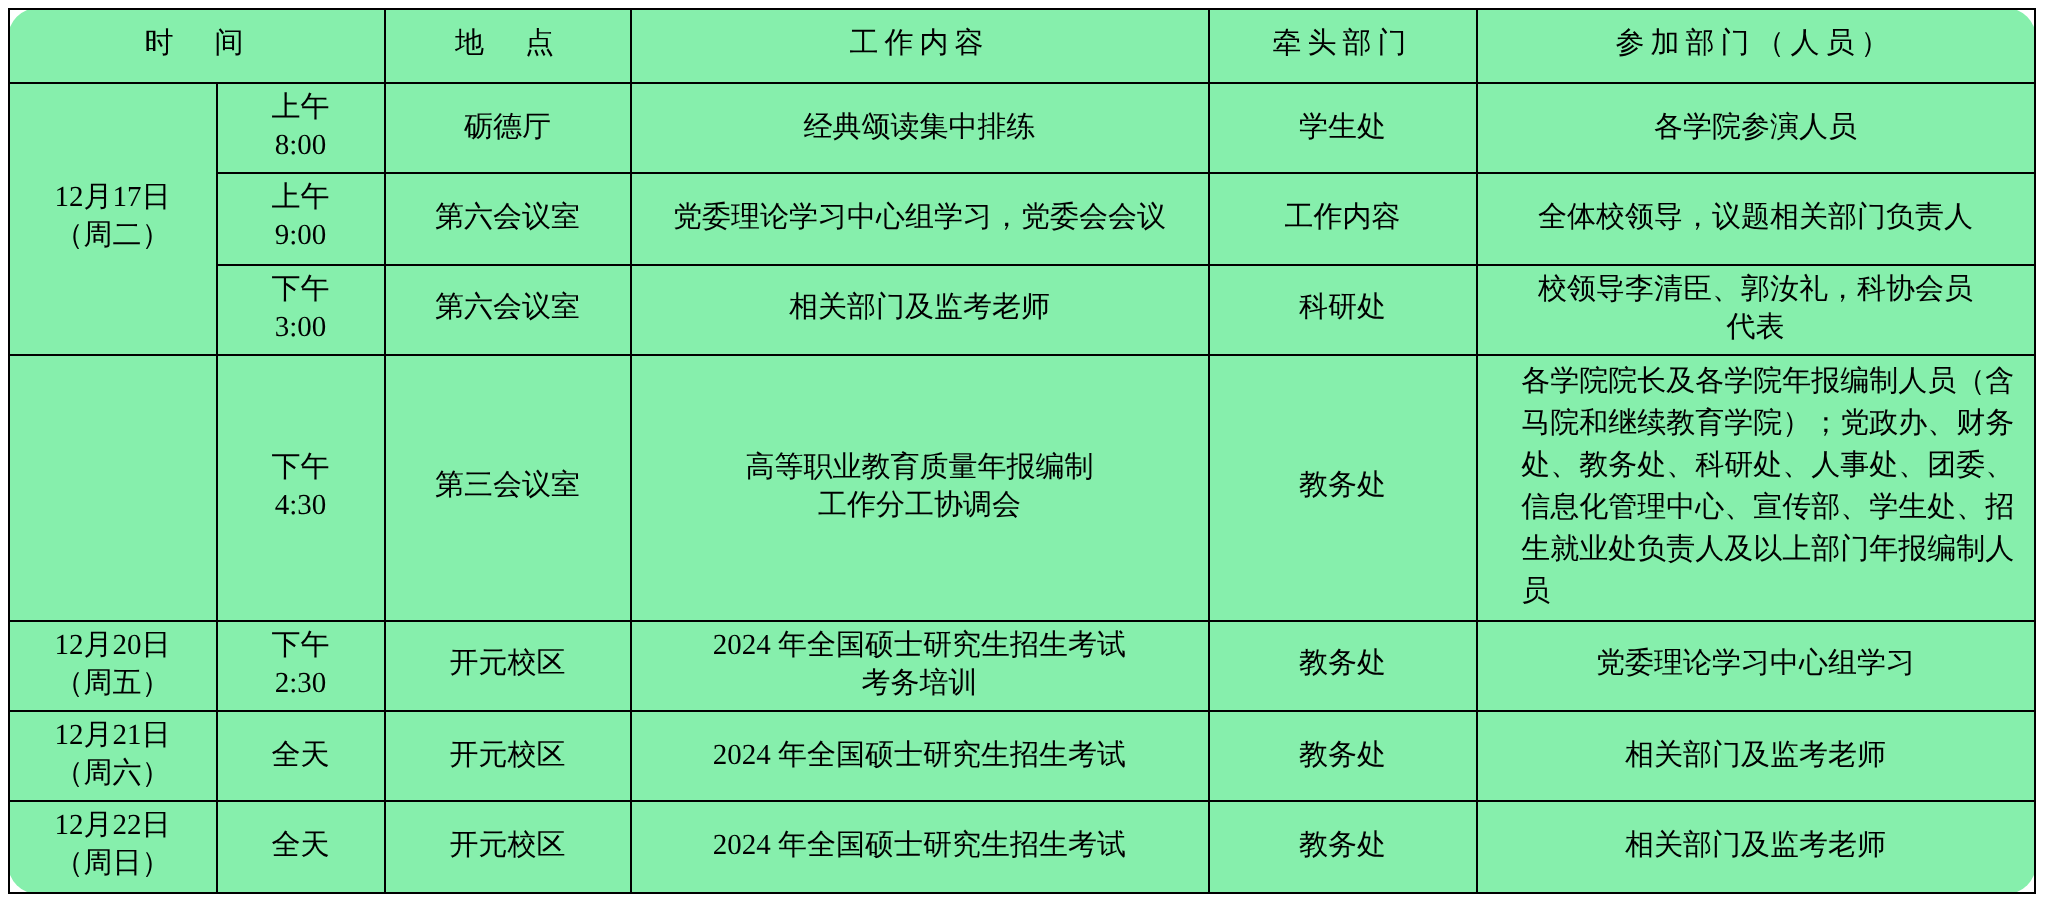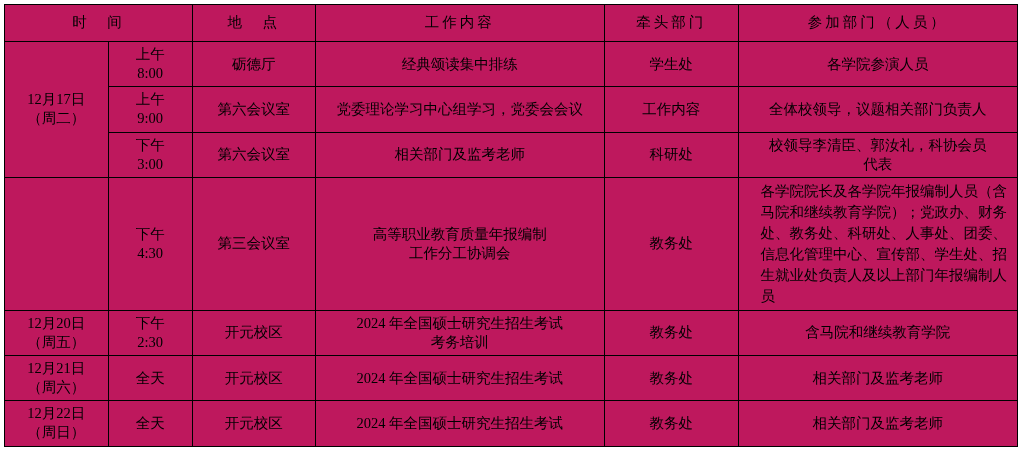--- a/index.html
+++ b/index.html
@@ -23,21 +23,22 @@
   .top-strip {
     height: 4px;
     width: 100%;
     background: #ffffff;
   }
   table.schedule {
     border-collapse: collapse;
     table-layout: fixed;
     width: 1014px;
     margin: 0 4px;
-    background: #be185d;
+    background: #86efac;
+    border-radius: 15px;
   }
   table.schedule td, table.schedule th {
     border: 1px solid #000000;
     text-align: center;
     vertical-align: middle;
     padding: 3px 4px;
     font-size: 14.5px;
     line-height: 1.32;
     font-weight: normal;
   }
@@ -126,21 +127,21 @@
           <td class="content-cell">高等职业教育质量年报编制<br>工作分工协调会</td>
           <td>教务处</td>
           <td class="join-cell left">各学院院长及各学院年报编制人员（含马院和继续教育学院）；党政办、财务处、教务处、科研处、人事处、团委、信息化管理中心、宣传部、学生处、招生就业处负责人及以上部门年报编制人员</td>
         </tr>
         <tr>
           <td class="date-cell">12月20日<br>（周五）</td>
           <td class="time-cell">下午<br>2:30</td>
           <td>开元校区</td>
           <td class="content-cell">2024 年全国硕士研究生招生考试<br>考务培训</td>
           <td>教务处</td>
-          <td class="join-cell">含马院和继续教育学院</td>
+          <td class="join-cell">党委理论学习中心组学习</td>
         </tr>
         <tr>
           <td class="date-cell">12月21日<br>（周六）</td>
           <td class="time-cell">全天</td>
           <td>开元校区</td>
           <td class="content-cell">2024 年全国硕士研究生招生考试</td>
           <td>教务处</td>
           <td class="join-cell">相关部门及监考老师</td>
         </tr>
         <tr>

